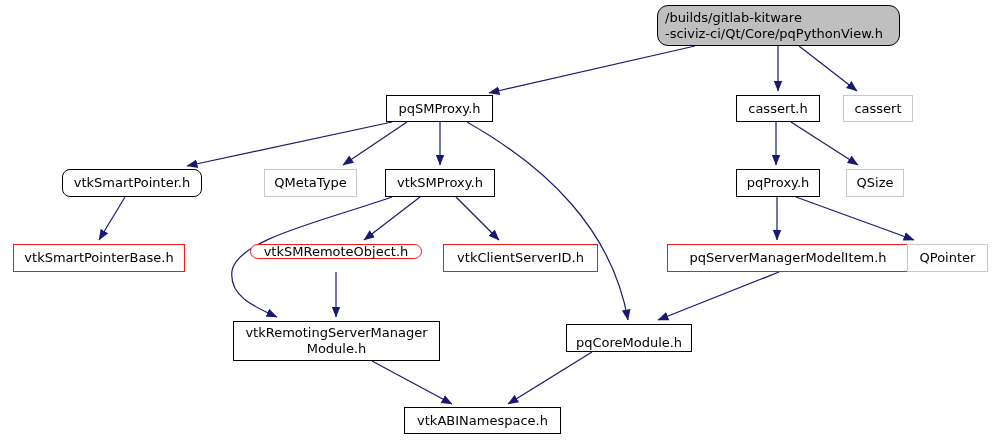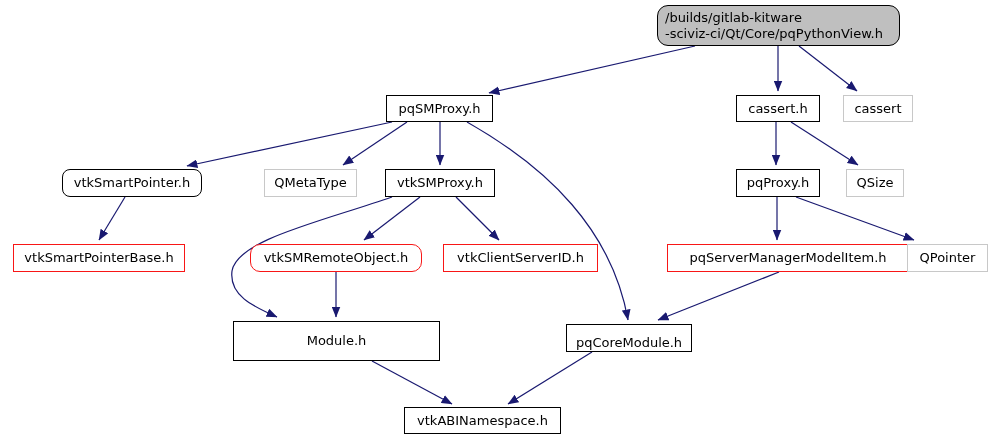--- a/index.html
+++ b/index.html
@@ -88,33 +88,34 @@
       </div>
       <div class="node internal" style="left: 736px; top: 169px; width: 84px; height: 28px; text-align: right;">
         <span>pqProxy.h</span>
       </div>
       <div class="node external" style="left: 846px; top: 169px; width: 58px; height: 28px;">
         <span>QSize</span>
       </div>
       <div class="node red" style="left: 5px; top: 244px; width: 172px; height: 28px; margin-left: 8px;">
         <span>vtkSmartPointerBase.h</span>
       </div>
-      <div class="node red" style="left: 250px; top: 244px; width: 172px; height: 28px; border-radius: 10px;">
+      <div class="node red" style="left: 250px; top: 244px; width: 172px; height: 15px; border-radius: 10px;">
         <span>vtkSMRemoteObject.h</span>
       </div>
       <div class="node red" style="left: 443px; top: 244px; width: 155px; height: 28px;">
         <span>vtkClientServerID.h</span>
       </div>
       <div class="node red" style="left: 667px; top: 244px; width: 242px; height: 28px;">
         <span>pqServerManagerModelItem.h</span>
       </div>
       <div class="node external" style="left: 907px; top: 244px; width: 81px; height: 28px;">
         <span>QPointer</span>
       </div>
       <div class="node internal" style="left: 233px; top: 321px; width: 207px; height: 40px;">
+        <span>vtkRemotingServerManager</span>
         <span>Module.h</span>
       </div>
       <div class="node internal" style="left: 566px; top: 324px; width: 126px; height: 28px; justify-content: flex-end;">
         <span>pqCoreModule.h</span>
       </div>
       <div class="node internal" style="left: 404px; top: 407px; width: 157px; height: 27px; justify-content: center;">
         <span>vtkABINamespace.h</span>
       </div>
     </div>
 </div>

